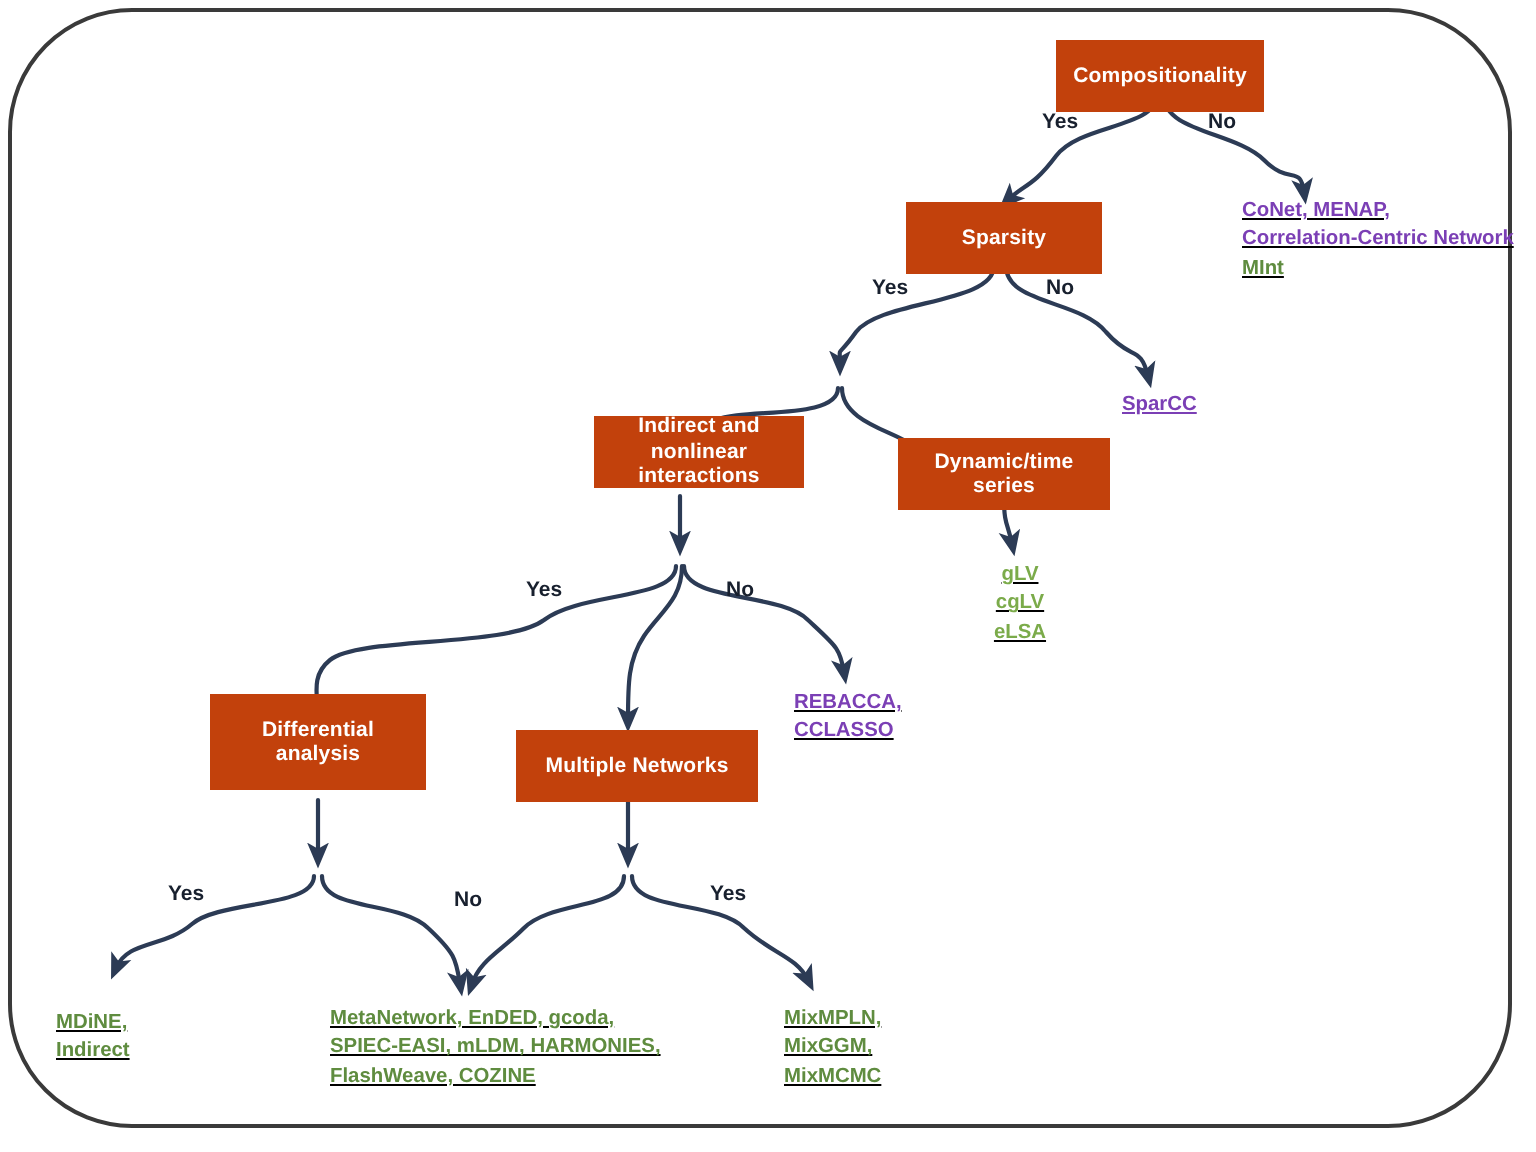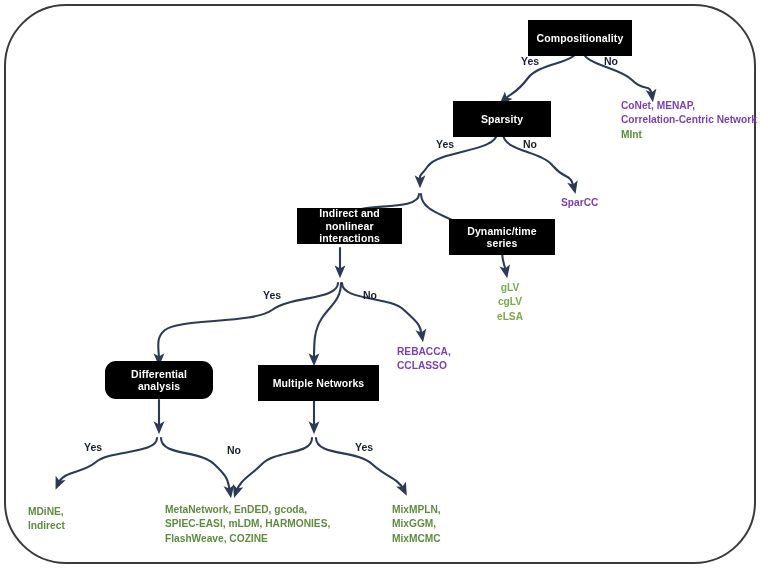--- a/index.html
+++ b/index.html
@@ -6,29 +6,29 @@
   body{width:768px;height:576px;overflow:hidden;
        font-family:"Liberation Sans",sans-serif;}
   #stage{position:relative;width:768px;height:576px;background:#fff;}
 
   
   #frame{position:absolute;left:4px;top:4px;width:752px;height:560px;
          border:2px solid #3a3a3a;border-radius:62px;box-sizing:border-box;}
 
   svg#edges{position:absolute;left:0;top:0;width:768px;height:576px;}
 
-  .node{position:absolute;background:#000000;color:#ffffff;
+  .node{position:absolute;background:#c2410c;color:#ffffff;
         display:flex;align-items:center;justify-content:center;
         text-align:center;font-weight:bold;font-size:10.5px;
         line-height:1.18;letter-spacing:.1px;box-sizing:border-box;
         padding:18px 6px;}
 
   .ylabel{position:absolute;font-weight:bold;font-size:10.5px;color:#18202e;}
 
-  .leaf{position:absolute;font-weight:bold;font-size:10.2px;line-height:1.42;}
+  .leaf{position:absolute;font-weight:bold;font-size:10.2px;line-height:1.42;text-decoration:underline;}
   .leaf.purple{color:#7b3fb5;text-align:right;}
   .leaf .g{color:#7bab4a;}
   .leaf .gd{color:#5f8c3f;}
   .leaf .p{color:#7b3fb5;}
 
   
   #legend{position:absolute;left:55px;top:48px;}
   .lg-row{display:flex;align-items:center;margin-bottom:18px;}
   .sw{width:27px;height:27px;margin-right:16px;}
   .sw.purple{background:#8b4dbf;}
@@ -88,21 +88,21 @@
 
 
   <div class="node" style="left:528px;top:20px;width:104px;height:28px;">Compositionality</div>
 
   <div class="node" style="left:453px;top:101px;width:98px;height:32px;">Sparsity</div>
 
   <div class="node" style="left:297px;top:208px;width:105px;height:24px;">Indirect and nonlinear interactions</div>
 
   <div class="node" style="left:449px;top:219px;width:106px;height:31px;">Dynamic/time series</div>
 
-  <div class="node" style="left:105px;top:361px;width:108px;height:38px;border-radius:11px;">Differential analysis</div>
+  <div class="node" style="left:105px;top:347px;width:108px;height:48px;">Differential analysis</div>
 
   <div class="node" style="left:258px;top:365px;width:121px;height:35px;">Multiple Networks</div>
 
   <div class="ylabel" style="left:521px;top:55px;">Yes</div>
   <div class="ylabel" style="left:604px;top:55px;">No</div>
 
   <div class="ylabel" style="left:436px;top:138px;">Yes</div>
   <div class="ylabel" style="left:523px;top:138px;">No</div>
 
   <div class="ylabel" style="left:263px;top:289px;">Yes</div>

